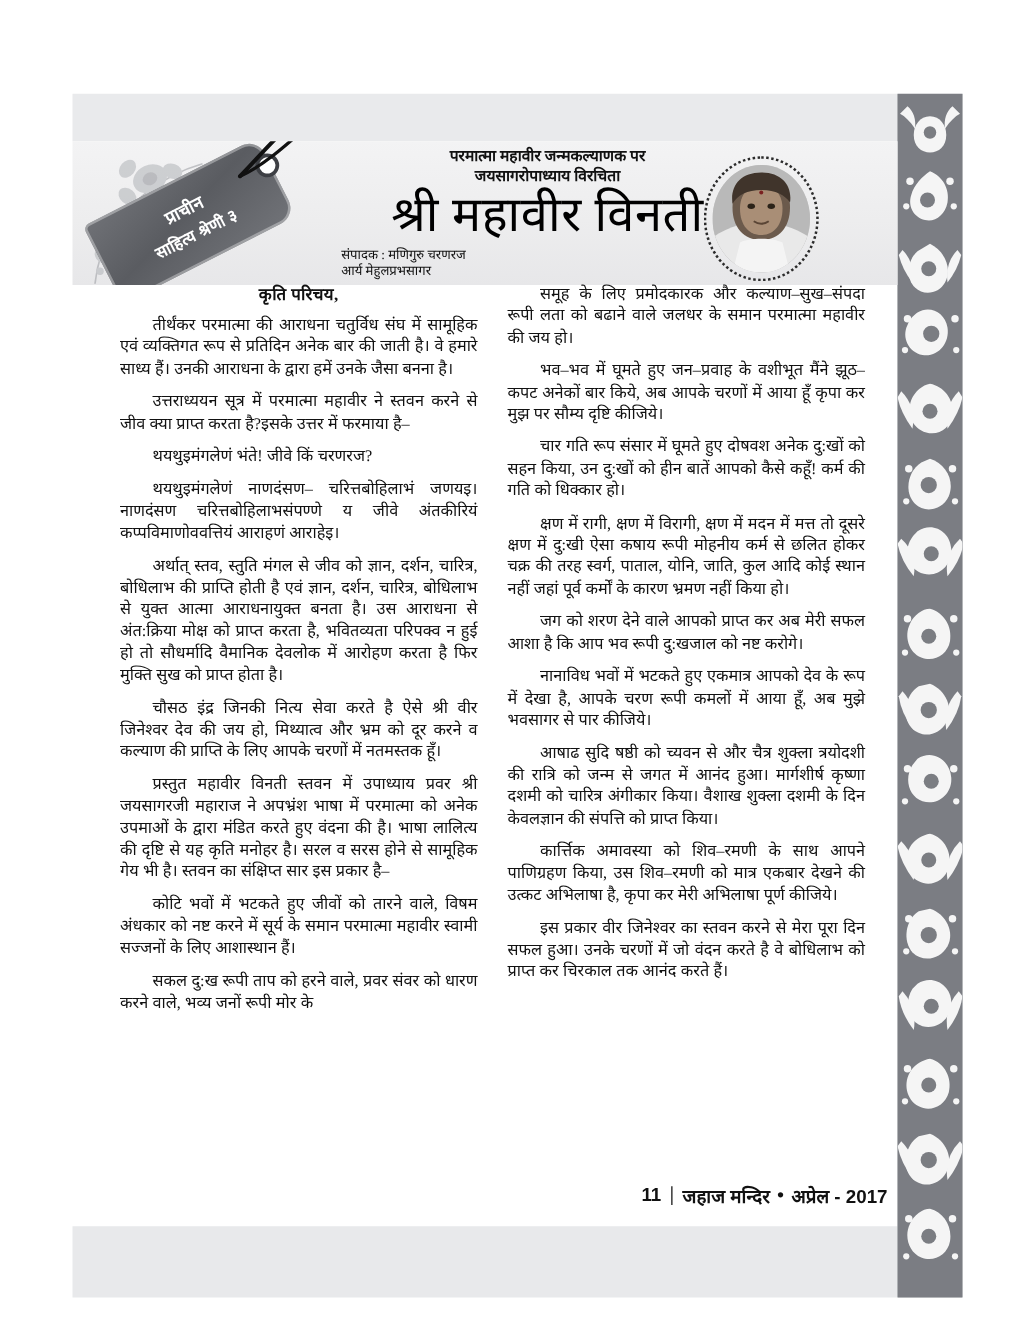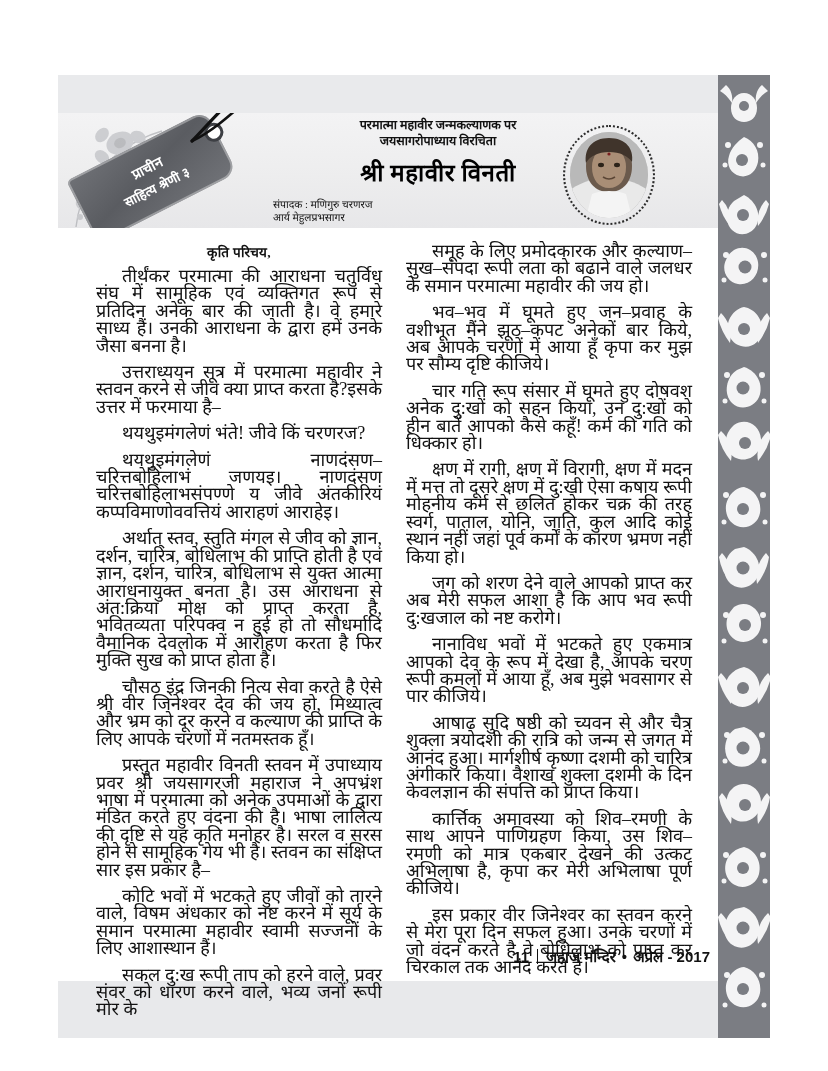--- a/index.html
+++ b/index.html
@@ -127,22 +127,22 @@
   .sub-line {
     font-family: "Liberation Serif", serif;
     font-size: 12.5px;
     font-weight: 700;
     line-height: 16px;
     color: #111;
   }
   .main-title {
     margin-top: 4px;
     font-family: "Liberation Serif", serif;
-    font-size: 24px;
-    font-weight: 700;
+    font-size: 39px;
+    font-weight: 400;
     line-height: 40px;
     letter-spacing: .5px;
     color: #000;
   }
   .editor-block {
     margin-top: 5px;
     text-align: left;
     font-size: 10.5px;
     font-weight: 400;
     line-height: 13px;
@@ -170,39 +170,39 @@
     border-radius: 50% / 50%;
     overflow: hidden;
     background: #c9c9c9;
   }
   .portrait .photo svg { display:block; }
 
   
   .content {
     position: absolute;
     left: 38px;
-    top: 168px;
+    top: 151px;
     width: 596px;
     height: 720px;
     display: flex;
     gap: 24px;
   }
   .col {
     width: 286px;
   }
   .krati-head {
     text-align: center;
     font-weight: 700;
     font-size: 13.5px;
     margin: 0 0 7px 0;
     letter-spacing: .3px;
   }
   .col p {
     margin: 0 0 9px 0;
-    font-size: 18px;
+    font-size: 13px;
     line-height: 17.4px;
     text-align: justify;
     text-indent: 26px;
     word-spacing: .2px;
   }
 
   
   .footer {
     position: absolute;
     right: 60px;

